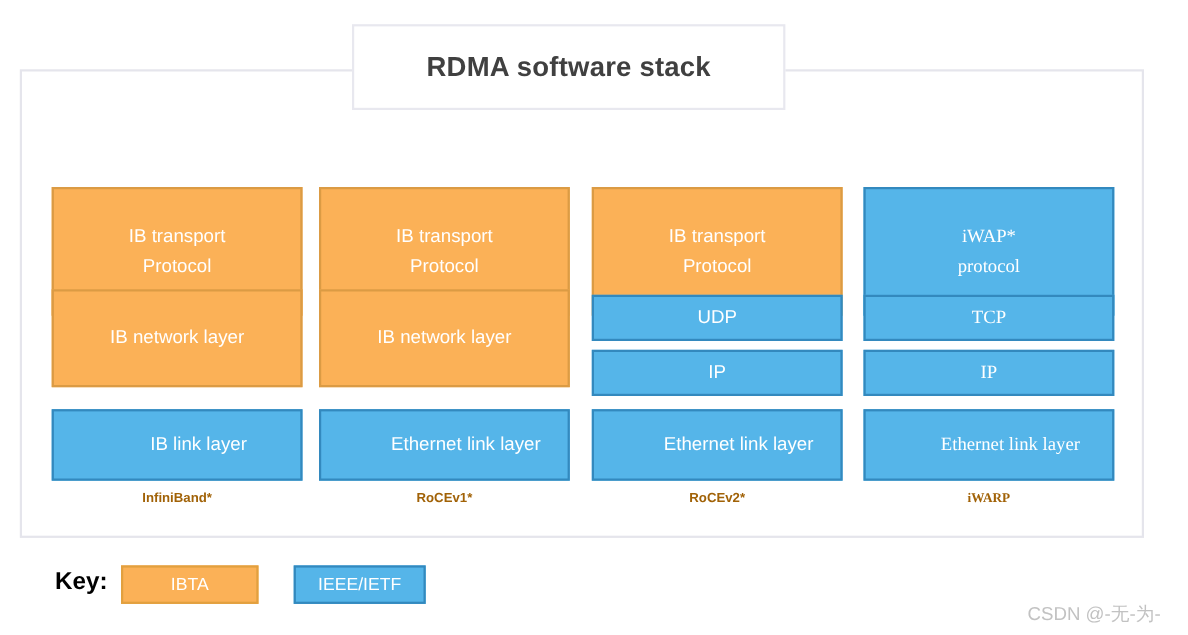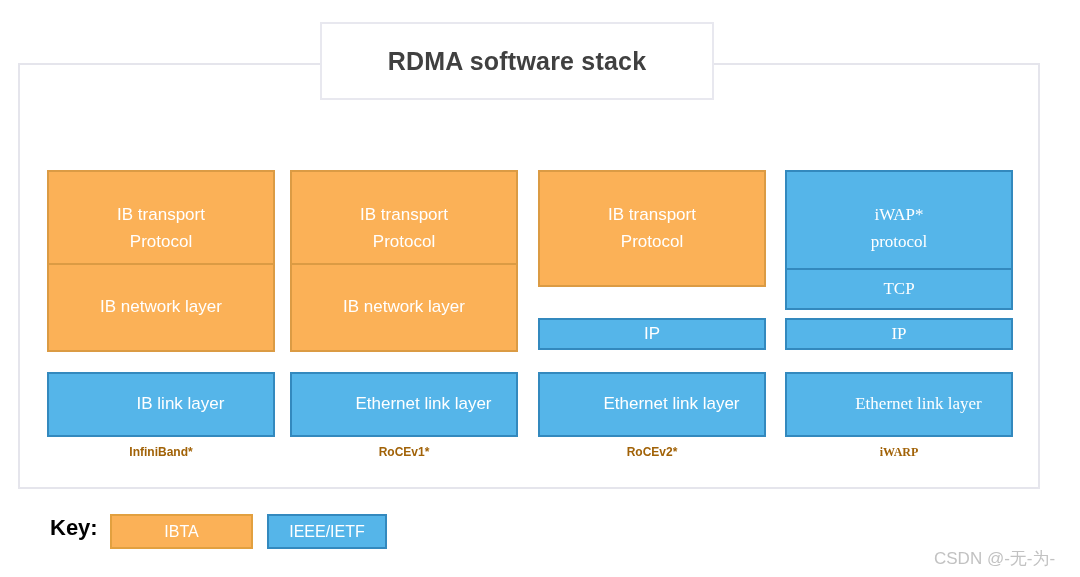--- a/index.html
+++ b/index.html
@@ -78,21 +78,21 @@
     background: var(--orange-fill);
     border: 2px solid var(--orange-border);
   }
   .box.blue {
     background: var(--blue-fill);
     border: 2px solid var(--blue-border);
   }
   .box-transport { top: 0;     height: 117px; margin-top: 36px; }
   .box-network   { top: 129px; height: 89px;  }
   .box-small-a   { top: 134px; height: 42px;  }
-  .box-small-b   { top: 184px; height: 32px;  }
+  .box-small-b   { top: 184px; height: 42px;  }
   .box-link      { top: 238px; height: 65px; padding-left: 39px;  }
   .col-label {
     position: absolute;
     top: 311px;
     left: 0;
     width: 228px;
     text-align: center;
     font-weight: bold;
     font-size: 12px;
     color: #a16207;
@@ -118,21 +118,21 @@
     z-index: 2;
   }
   .key-box.orange {
     background: var(--orange-fill);
     border: 2px solid #E2A03F;
   }
   .key-box.blue {
     background: var(--blue-fill);
     border: 2px solid var(--blue-border);
   }
-  .key-ibta { left: 110px; width: 143px; }
+  .key-ibta { left: 110px; width: 125px; }
   .key-ieee { left: 267px; width: 120px; }
   .watermark {
     position: absolute;
     left: 934px;
     top: 547px;
     font-size: 17px;
     color: #c2c2c2;
     text-shadow: 1px 1px 0 #ffffff;
     z-index: 2;
     white-space: nowrap;
@@ -161,20 +161,21 @@
     <div class="box orange box-transport">IB transport
 Protocol</div>
     <div class="box orange box-network">IB network layer</div>
     <div class="box blue box-link">Ethernet link layer</div>
     <div class="col-label">RoCEv1*</div>
   </div>
 
   <div class="col col-3">
     <div class="box orange box-transport">IB transport
 Protocol</div>
+    <div class="box blue box-small-a">UDP</div>
     <div class="box blue box-small-b">IP</div>
     <div class="box blue box-link">Ethernet link layer</div>
     <div class="col-label">RoCEv2*</div>
   </div>
 
   <div class="col col-4">
     <div class="box blue box-transport">iWAP*
 protocol</div>
     <div class="box blue box-small-a">TCP</div>
     <div class="box blue box-small-b">IP</div>

